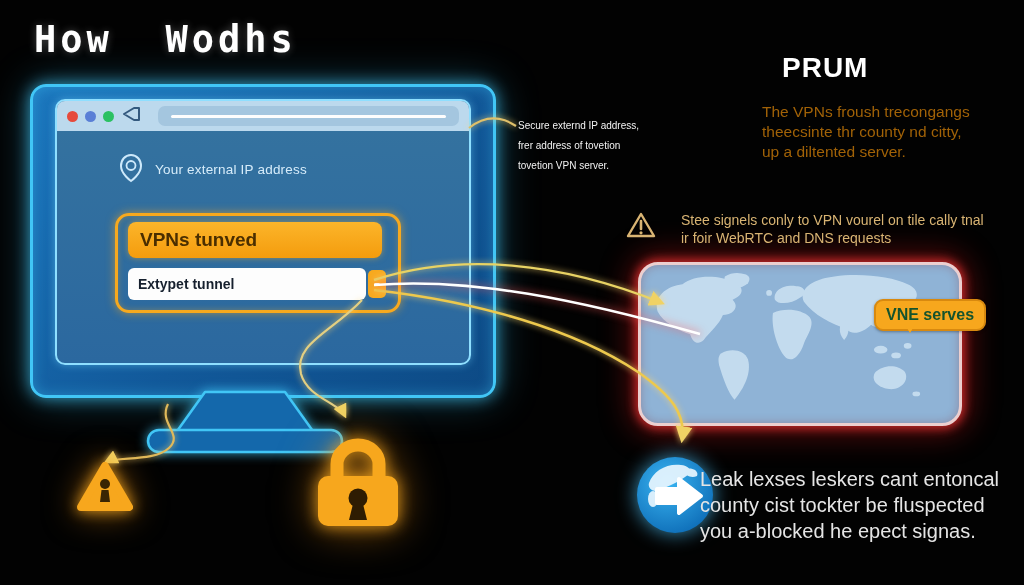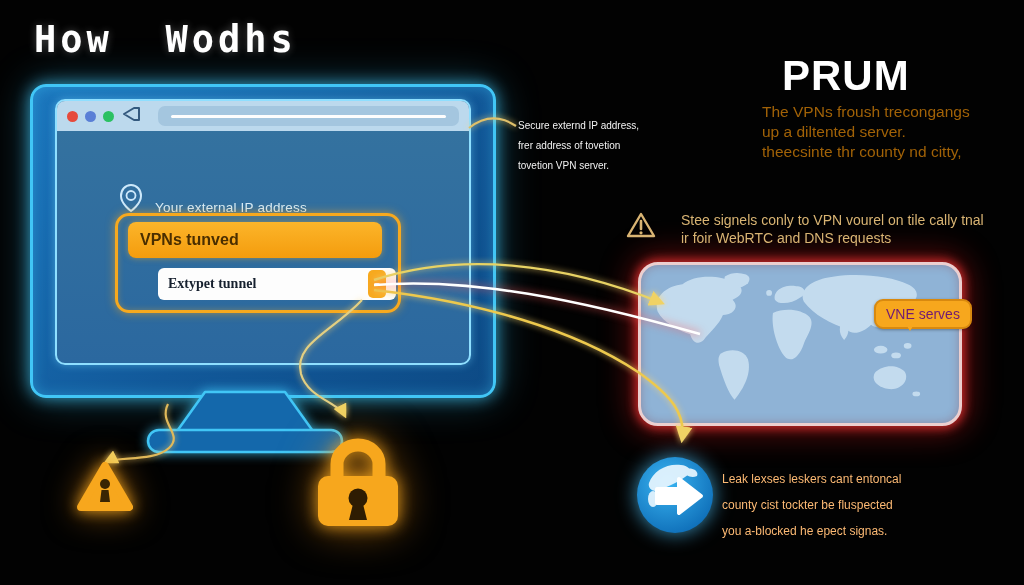--- a/index.html
+++ b/index.html
@@ -21,51 +21,51 @@
     border:2px solid #8fdfff;background:linear-gradient(180deg,#35739f 0%,#2b689f 100%);
     box-shadow:0 0 8px rgba(120,220,255,.45);}
   .titlebar{position:absolute;left:0;top:0;right:0;height:30px;background:#bcd9ed;
     border-radius:8px 8px 0 0;display:flex;align-items:center;padding:0 10px;gap:7px;box-sizing:border-box;}
   .dot{width:11px;height:11px;border-radius:50%;}
   .dot-red{background:#e64a3c;} .dot-blue{background:#5a7fd6;} .dot-green{background:#2bc162;}
   .addressbar{flex:1;height:20px;margin-left:10px;background:#a4c6df;border-radius:7px;
     display:flex;align-items:center;padding:0 13px;box-sizing:border-box;}
   .address-line{width:100%;height:3px;background:#fdfdfd;border-radius:2px;}
 
-  .ip-note{position:absolute;left:62px;top:52px;display:flex;gap:12px;align-items:flex-end;margin-top:30px;}
+  .ip-note{position:absolute;left:62px;top:52px;display:flex;gap:12px;align-items:center;}
   .ip-note-text{color:#d6ecfa;font-size:13.5px;line-height:18px;letter-spacing:.2px;}
 
   .orange-box{position:absolute;left:58px;top:112px;width:280px;height:94px;border-radius:14px;
     border:3px solid #f7a91e;box-shadow:0 0 10px rgba(247,169,30,.6),inset 0 0 6px rgba(247,169,30,.35);}
   .vpn-btn{position:absolute;left:10px;top:6px;width:254px;height:36px;border-radius:8px;border:none;
-    background:linear-gradient(180deg,#fcb52a,#f49c0d);color:#4a2e00;font-weight:700;font-size:16px;
+    background:linear-gradient(180deg,#fcb52a,#f49c0d);color:#4a2e00;font-weight:700;font-size:19px;
     text-align:left;padding-left:12px;font-family:"Liberation Sans",sans-serif;
     box-shadow:0 0 6px rgba(250,180,40,.5);}
   .tunnel-input{position:absolute;left:10px;top:52px;width:238px;height:32px;border:none;outline:none;
     border-radius:6px;background:#fdfdfd;color:#16202e;font-weight:700;font-size:14px;padding-left:10px;
-    box-sizing:border-box;font-family:Liberation Serif, serif;margin-left:30px;}
+    box-sizing:border-box;font-family:Liberation Sans, sans-serif;}
   .tunnel-cap{position:absolute;left:250px;top:54px;width:18px;height:28px;border-radius:5px;
     background:#f7a91e;display:flex;align-items:center;justify-content:center;border:none;}
   .tunnel-cap .dash{width:9px;height:3px;background:#fff;border-radius:2px;}
 
   
   .secure-note{left:518px;top:116px;color:#f2f2f2;font-size:10px;line-height:20px;z-index:7;}
-  .prum-heading{left:782px;top:52px;color:#fff;font-size:42px;font-weight:700;letter-spacing:1px;z-index:7;}
+  .prum-heading{left:782px;top:52px;color:#fff;font-size:28px;font-weight:700;letter-spacing:1px;z-index:7;}
   .prum-body{left:762px;top:102px;color:#a16207;font-size:15.5px;line-height:20px;z-index:7;}
   .warning-note{left:626px;top:211px;display:flex;gap:25px;align-items:flex-start;z-index:7;}
   .warning-text{color:#d9b473;font-size:14px;line-height:18px;}
-  .leak-note{left:722px;top:466px;color:#fdba74;font-size:12px;line-height:26px;z-index:7;}
+  .leak-note{left:700px;top:466px;color:#e5e5e5;font-size:20px;line-height:26px;z-index:7;}
 
   
   .map-panel{left:638px;top:262px;width:318px;height:158px;border-radius:20px;background:#8fb3d6;z-index:3;
     border:3px solid #eccfcf;
     box-shadow:0 0 10px 3px rgba(215,45,45,.85),0 0 30px 9px rgba(185,25,25,.45),inset 0 0 10px rgba(130,15,15,.25);}
   .map-panel svg{display:block;border-radius:17px;}
   .server-bubble{position:absolute;left:233px;top:34px;background:#f7a71d;border:2px solid #d8890f;
-    border-radius:9px;padding:5px 10px;color:#701a75;font-weight:400;font-size:14px;white-space:nowrap;
+    border-radius:9px;padding:5px 10px;color:#14532d;font-weight:700;font-size:16px;white-space:nowrap;
     box-shadow:0 1px 3px rgba(0,0,0,.35);}
   .server-bubble:after{content:"";position:absolute;left:28px;bottom:-10px;width:0;height:0;
     border:6px solid transparent;border-top:10px solid #f7a71d;}
 
   
   .icon-layer{z-index:6;}
   .lock-wrap{left:312px;top:422px;}
   .tri-wrap{left:76px;top:460px;}
   .globe-wrap{left:633px;top:453px;}
 
@@ -118,22 +118,22 @@
 
   <div class="abs secure-note">
     <div>Secure externd IP address,</div>
     <div>frer address of tovetion</div>
     <div>tovetion VPN server.</div>
   </div>
 
   <div class="abs prum-heading">PRUM</div>
   <div class="abs prum-body">
     <div>The VPNs froush trecongangs</div>
+    <div>theecsinte thr county nd citty,</div>
     <div>up a diltented server.</div>
-    <div>theecsinte thr county nd citty,</div>
   </div>
 
   <div class="abs warning-note">
     <span>
       <svg width="30" height="28" viewBox="0 0 30 28">
         <polygon points="15,3 28,25 2,25" fill="none" stroke="#d9b473" stroke-width="2.4" stroke-linejoin="round"></polygon>
         <line x1="15" y1="10" x2="15" y2="18" stroke="#d9b473" stroke-width="2.6" stroke-linecap="round"></line>
         <circle cx="15" cy="21.8" r="1.6" fill="#d9b473"></circle>
       </svg>
     </span>

